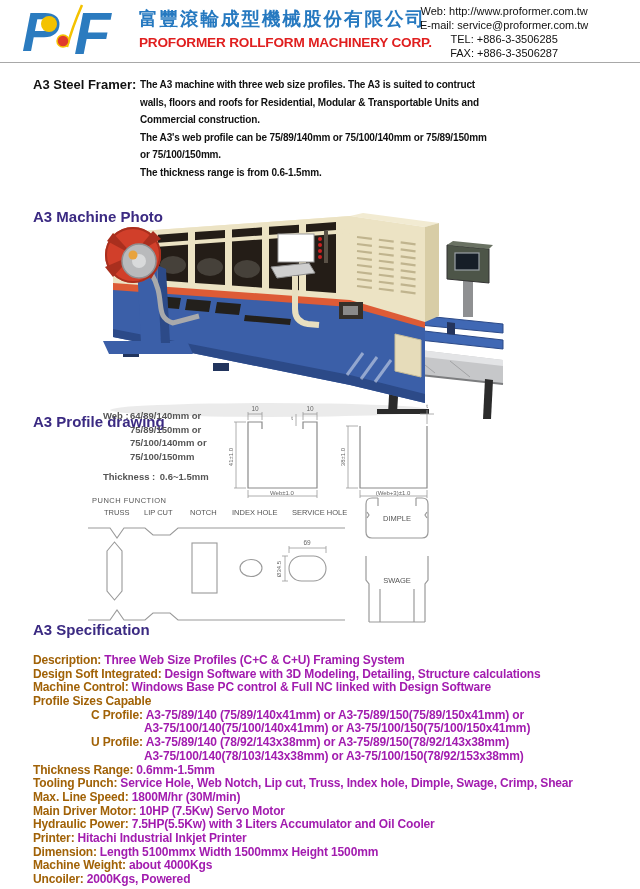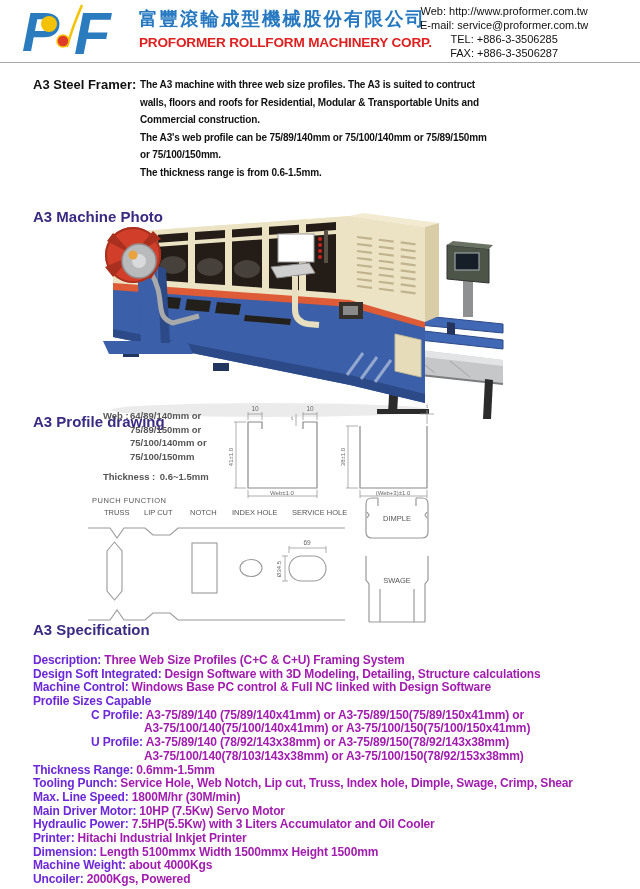--- a/index.html
+++ b/index.html
@@ -13,21 +13,21 @@
   .hdr-rule{position:absolute;left:0;top:62px;width:640px;border-bottom:1.5px solid #a8a8a8;}
   
   .intro-label{font-size:13px;font-weight:bold;white-space:nowrap;}
   .intro-line{font-size:10px;font-weight:bold;line-height:17.5px;letter-spacing:-0.15px;white-space:nowrap;}
   
   .h-sec{font-size:15px;font-weight:bold;color:#3b2a82;white-space:nowrap;margin-top:26px;}
   
   .pd-txt{font-size:9.5px;font-weight:bold;color:#555;line-height:13.5px;white-space:nowrap;}
   
   .spec-row{white-space:nowrap;line-height:13.7px;height:13.7px;}
-  .spec-label{color:#6d28d9;font-weight:bold;font-size:12px;letter-spacing:-0.15px;margin-right:3px;}
+  .spec-label{color:#a16207;font-weight:bold;font-size:12px;letter-spacing:-0.15px;margin-right:3px;}
   .spec-value{color:#a21caf;font-weight:bold;font-size:12px;letter-spacing:-0.15px;}
   .ind1{padding-left:58px;}
   .ind2{padding-left:111px;}
   svg text{font-family:"Liberation Sans",sans-serif;}
 </style>
 </head>
 <body>
 
 <div id="page">
 

